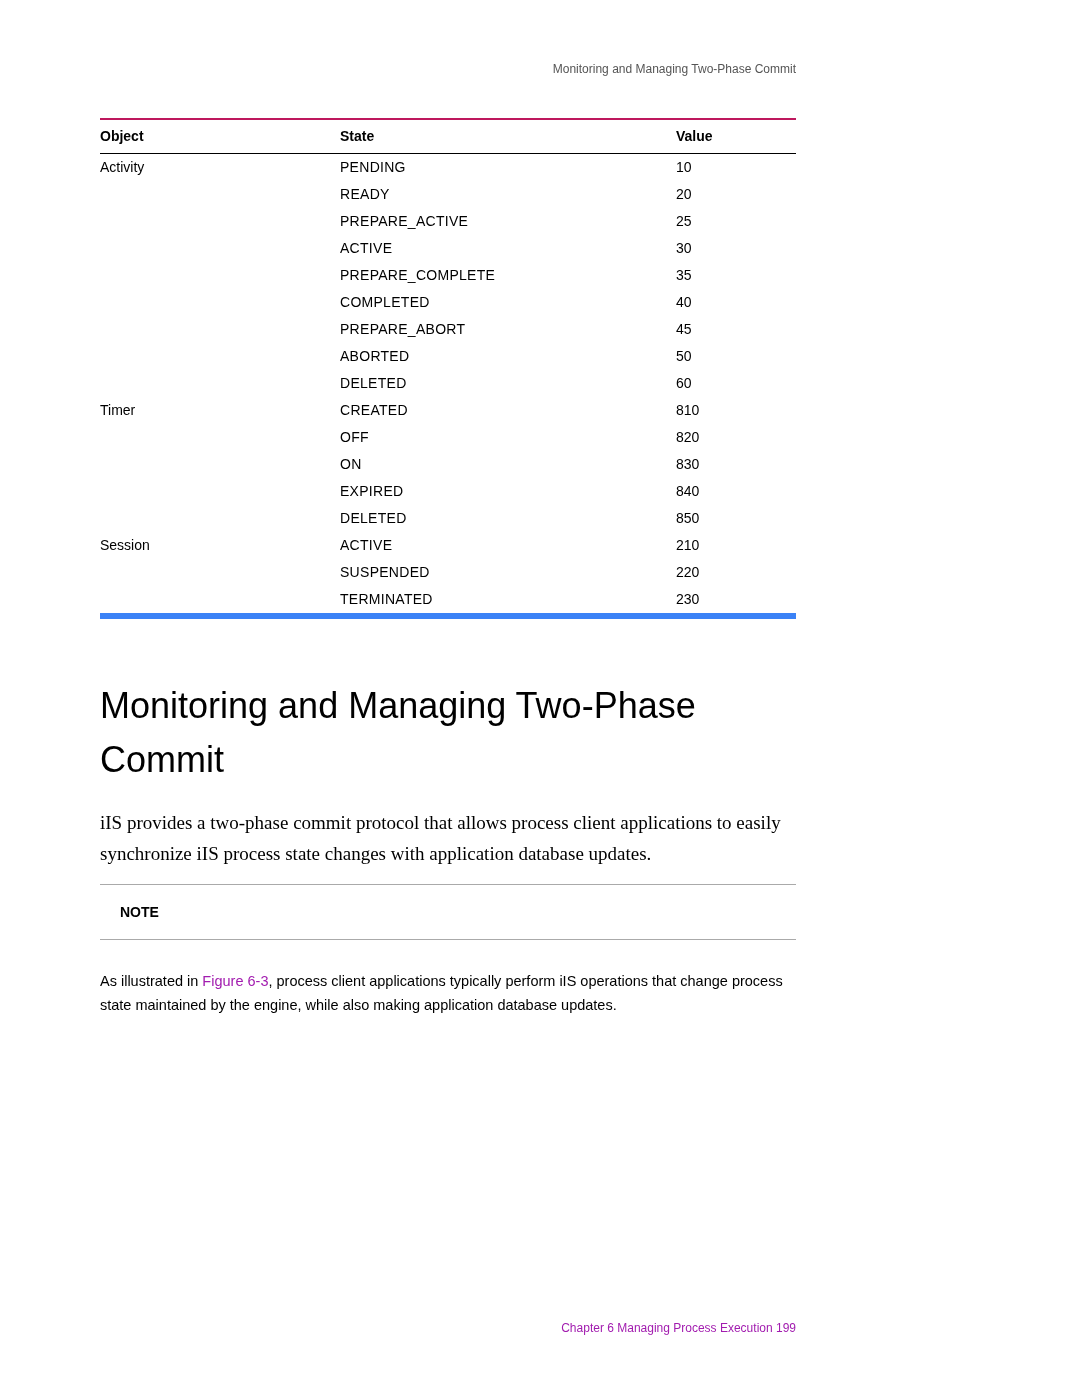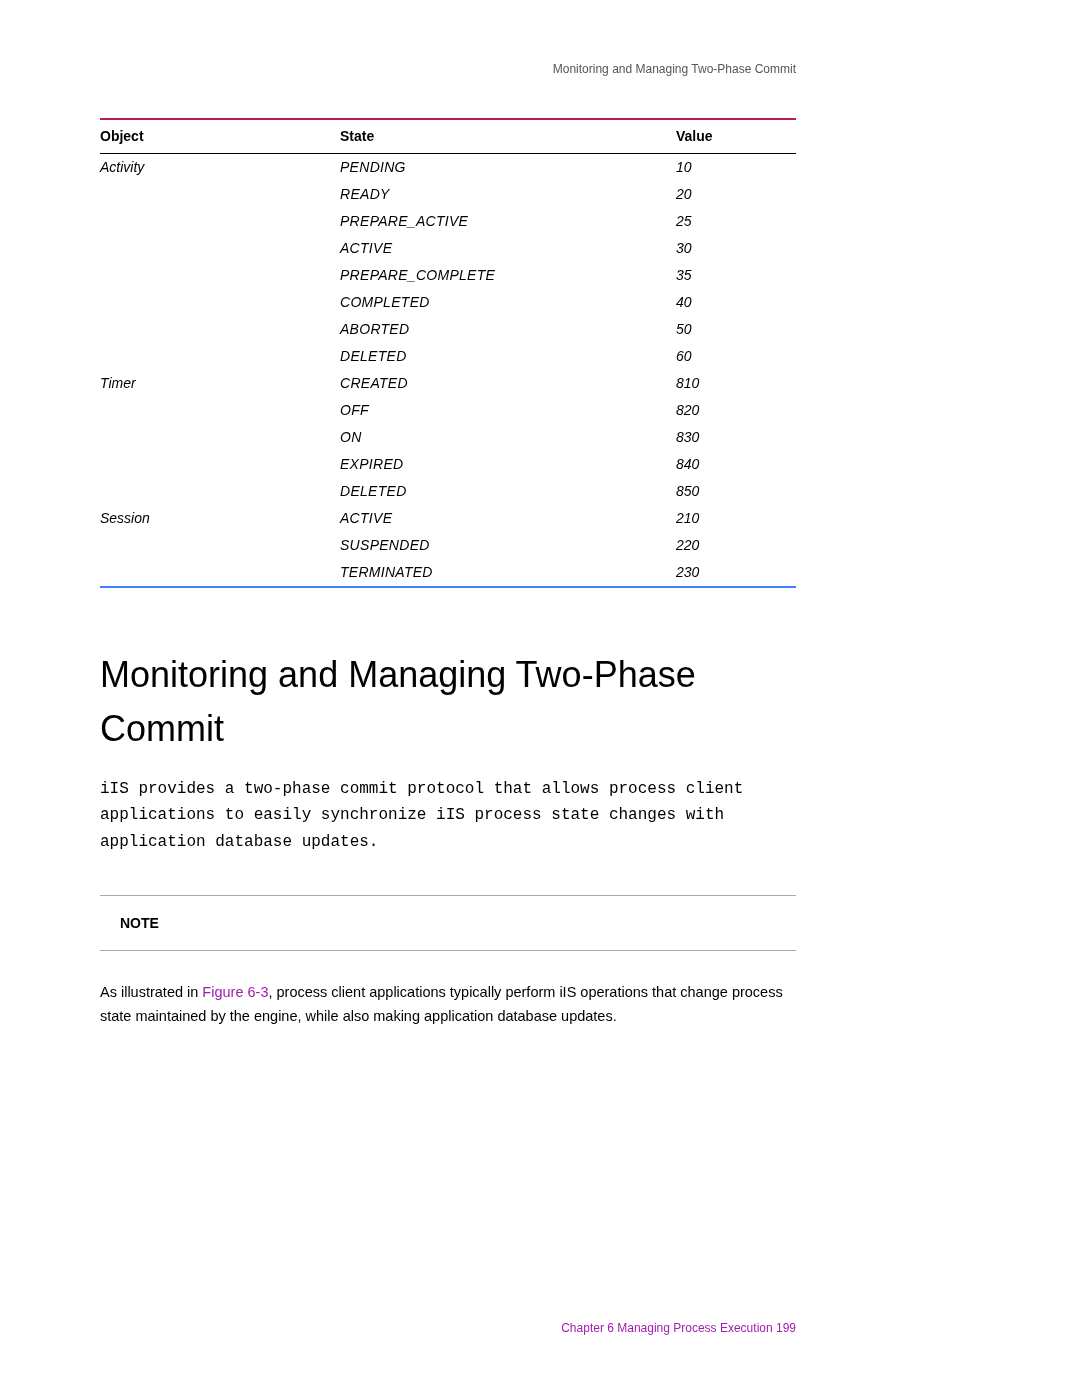--- a/index.html
+++ b/index.html
@@ -62,25 +62,24 @@
     }
 
     tbody tr {
       border: none;
     }
 
     tbody td {
       padding: 3px 10px 3px 0;
       font-size: 14.5px;
       vertical-align: top;
-      font-style: italic;
     }
 
     tbody tr.last-row {
-      border-bottom: 2px solid #3b82f6;
+      border-bottom: 6px solid #3b82f6;
       margin-top: 36px;
     }
 
     tbody td.object-col {
       font-family: Arial, Helvetica, sans-serif;
       font-size: 14px;
       width: 200px;
       padding-right: 20px;
     }
 
@@ -100,24 +99,24 @@
     .section-heading {
       font-size: 36px;
       font-weight: normal;
       font-family: Arial, Helvetica, sans-serif;
       margin-bottom: 20px;
       margin-top: 10px;
       color: #000;
     }
 
     .intro-text {
-      font-size: 16px;
+      font-size: 19px;
       line-height: 1.65;
-      margin-bottom: 40px;
-      font-family: Liberation Mono, monospace;
+      margin-bottom: 14px;
+      font-family: Liberation Serif, serif;
     }
 
     .note-box {
       border-top: 1.5px solid #aaa;
       border-bottom: 1.5px solid #aaa;
       padding: 16px 20px;
       margin-bottom: 30px;
       display: flex;
       gap: 20px;
       align-items: flex-start;
@@ -203,20 +202,25 @@
             <td class="state-col">PREPARE_COMPLETE</td>
             <td class="value-col">35</td>
           </tr>
           <tr>
             <td class="object-col"></td>
             <td class="state-col">COMPLETED</td>
             <td class="value-col">40</td>
           </tr>
           <tr>
             <td class="object-col"></td>
+            <td class="state-col">PREPARE_ABORT</td>
+            <td class="value-col">45</td>
+          </tr>
+          <tr>
+            <td class="object-col"></td>
             <td class="state-col">ABORTED</td>
             <td class="value-col">50</td>
           </tr>
           <tr>
             <td class="object-col"></td>
             <td class="state-col">DELETED</td>
             <td class="value-col">60</td>
           </tr>
           <tr>
             <td class="object-col">Timer</td>

